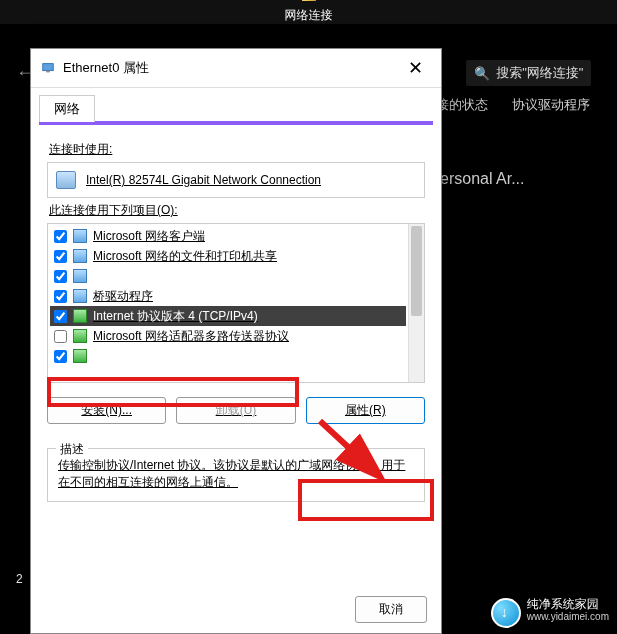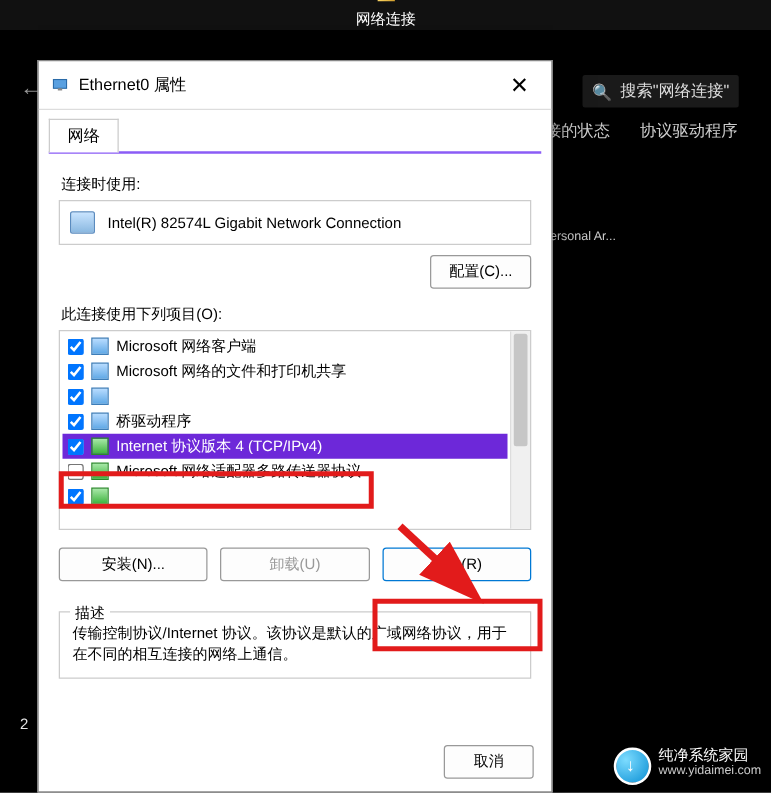--- a/index.html
+++ b/index.html
@@ -6,47 +6,47 @@
 body { width: 617px; height: 634px; background: #000; position: relative; overflow: hidden; }
 
 
 .parent-window { position: absolute; inset: 0; background: #000; color: #fff; }
 .parent-titlebar { height: 24px; display: flex; align-items: center; padding: 0 6px; background: #111; font-size: 12px; gap: 6px; flex-direction: column; }
 .parent-titlebar .icon { width: 14px; height: 14px; background: linear-gradient(135deg,#ffd966,#cc9a2a); border-radius: 1px; }
 .parent-toolbar { position: absolute; top: 56px; left: 20px; right: 0; height: 36px; display: flex; align-items: center; gap: 16px; font-size: 13px; color: #ddd; padding: 0 8px; justify-content: flex-end; }
 .parent-toolbar .search-wrap { position: absolute; left: 446px; top: 4px; display:flex; align-items:center; gap:6px; background:#1a1a1a; padding:4px 8px; border-radius:2px; }
 .parent-back { position: absolute; top: 60px; left: 16px; color:#aaa; font-size: 18px; }
 .parent-content { position: absolute; top: 96px; left: 436px; right: 0; font-size: 13px; color: #ccc; display:flex; gap:24px; }
-.personal-text { position:absolute; top:184px; left:440px; font-size:10px; color:#ccc; }
+.personal-text { position:absolute; top:170px; left:440px; font-size:16px; color:#ccc; }
 .taskbar-num { position:absolute; left:16px; top:572px; color:#fff; font-size:12px; }
 
 
 .dialog { position: absolute; left: 30px; top: 48px; width: 412px; height: 586px; background: #fff; border: 1px solid #888; box-shadow: 0 8px 24px rgba(0,0,0,.5); color: #000; }
 .dialog-titlebar { height: 39px; display: flex; align-items: center; padding: 0 10px; font-size: 13px; gap: 8px; border-bottom: 1px solid #ddd; }
 .dialog-titlebar .title-icon { width: 14px; height: 14px; }
 .dialog-titlebar .close { margin-left: auto; font-size: 18px; cursor: pointer; padding: 0 8px; }
 .tab-strip { display: flex; padding: 6px 8px 0 8px; font-size: 13px; }
 .tab { padding: 4px 14px; border: 1px solid #ccc; border-bottom: none; background: #fff; position: relative; top: 1px; }
-.tab-content { border-top: 2px solid #8b5cf6; margin: 0 8px 8px 8px; padding: 12px 8px 8px 8px; }
+.tab-content { border-top: 4px solid #8b5cf6; margin: 0 8px 8px 8px; padding: 12px 8px 8px 8px; text-decoration: underline; }
 .label { font-size: 12px; margin: 4px 0 4px 2px; }
 .adapter-box { border: 1px solid #ccc; padding: 8px; display: flex; align-items: center; gap: 10px; font-size: 12px; }
 .adapter-box .nic-icon { width: 20px; height: 18px; background: linear-gradient(#c9e4ff,#8ab8e0); border:1px solid #5a8bbf; border-radius:2px; flex-shrink:0; }
 .btn { font-size: 12px; padding: 4px 14px; background: #fdfdfd; border: 1px solid #999; border-radius: 3px; cursor: pointer; }
 .btn:disabled { color: #999; }
 .configure-row { display: flex; justify-content: flex-end; margin: 8px 0 12px 0; }
 .list-box { border: 1px solid #ccc; height: 160px; overflow: hidden; position: relative; }
 .scroll-track { position: absolute; right: 0; top: 0; bottom: 0; width: 16px; background: #f0f0f0; border-left: 1px solid #ddd; }
 .scroll-thumb { position: absolute; left: 2px; right: 2px; top: 2px; height: 90px; background: #c6c6c6; border-radius: 2px; }
 .items { padding: 2px 18px 2px 2px; }
 .item { display: flex; align-items: center; gap: 6px; font-size: 12px; padding: 2px 4px; height: 20px; }
 .item input[type=checkbox] { width: 13px; height: 13px; }
 .item .proto-icon { width: 14px; height: 14px; flex-shrink: 0; }
 .proto-blue { background: linear-gradient(#b8dcff,#5fa8e6); border:1px solid #3d7db8; }
 .proto-green { background: linear-gradient(#a8e8a8,#3cb33c); border:1px solid #2a8a2a; }
-.item.selected { background: #6d28d9; color: #fff; }
+.item.selected { background: #404040; color: #fff; }
 .action-row { display: flex; gap: 10px; margin: 14px 0 20px 0; }
 .action-row .btn { flex: 1; text-align: center; }
 .fieldset { border: 1px solid #ccc; padding: 8px 10px 10px 10px; font-size: 12px; position: relative; margin-top: 24px; }
 .fieldset .legend { position: absolute; top: -8px; left: 8px; background: #fff; padding: 0 4px; font-size: 12px; }
 .dialog-buttons { position: absolute; bottom: 10px; right: 14px; display: flex; gap: 8px; }
 .dialog-buttons .btn { min-width: 72px; }
 
 
 .hl { position: absolute; border: 4px solid #e21b1b; pointer-events: none; }
 .hl1 { left: 47px; top: 377px; width: 252px; height: 30px; }
@@ -93,23 +93,20 @@
     <span class="close">✕</span>
   </div>
   <div class="tab-strip">
     <div class="tab">网络</div>
   </div>
   <div class="tab-content">
     <div class="label">连接时使用:</div>
     <div class="adapter-box">
       <span class="nic-icon"></span>
       <span>Intel(R) 82574L Gigabit Network Connection</span>
-    </div>
-    <div class="configure-row">
-      <button class="btn">配置(C)...</button>
     </div>
     <div class="label">此连接使用下列项目(O):</div>
     <div class="list-box">
       <div class="items" id="items">
           <div class="item">
             <input type="checkbox" checked="" style="">
             <span class="proto-icon proto-blue"></span>
             <span>Microsoft 网络客户端</span>
           </div>
           <div class="item">

